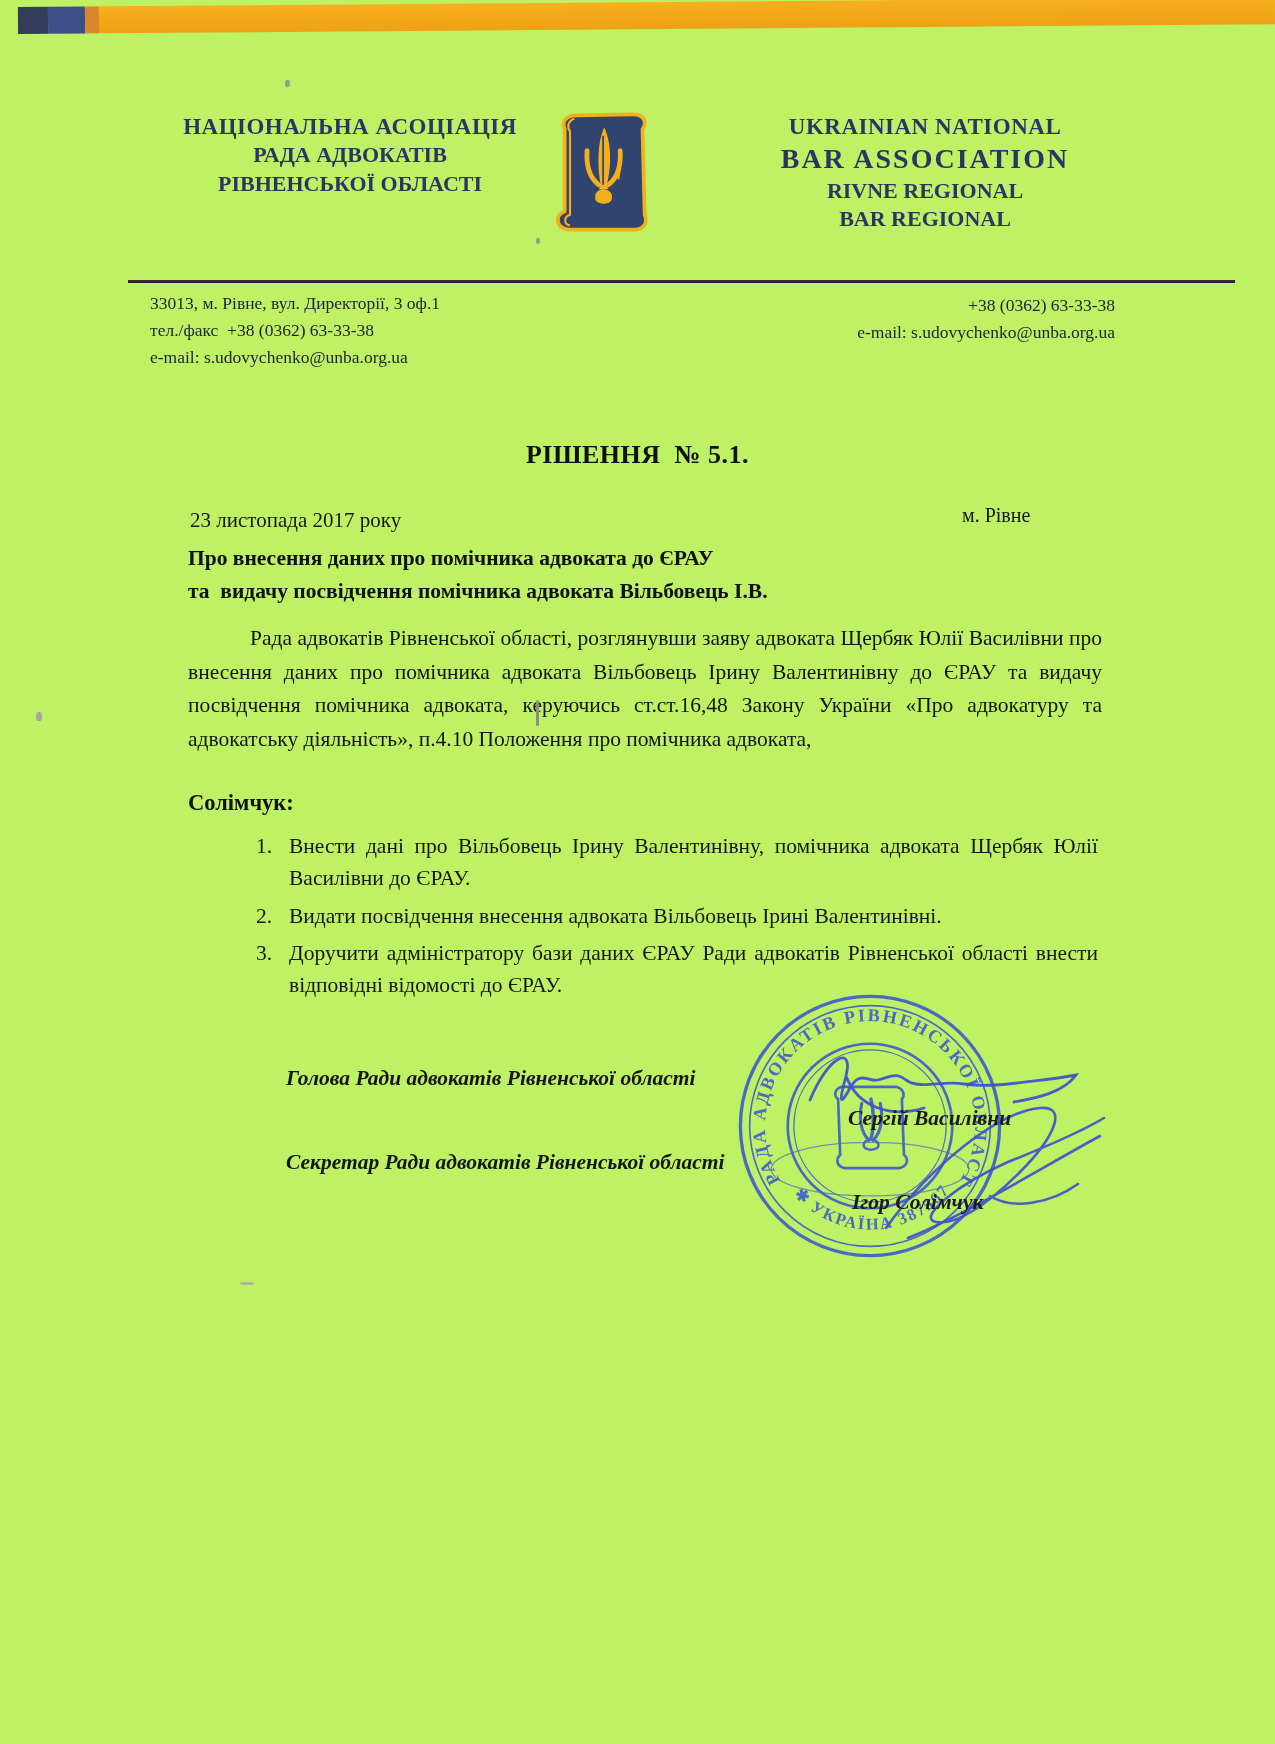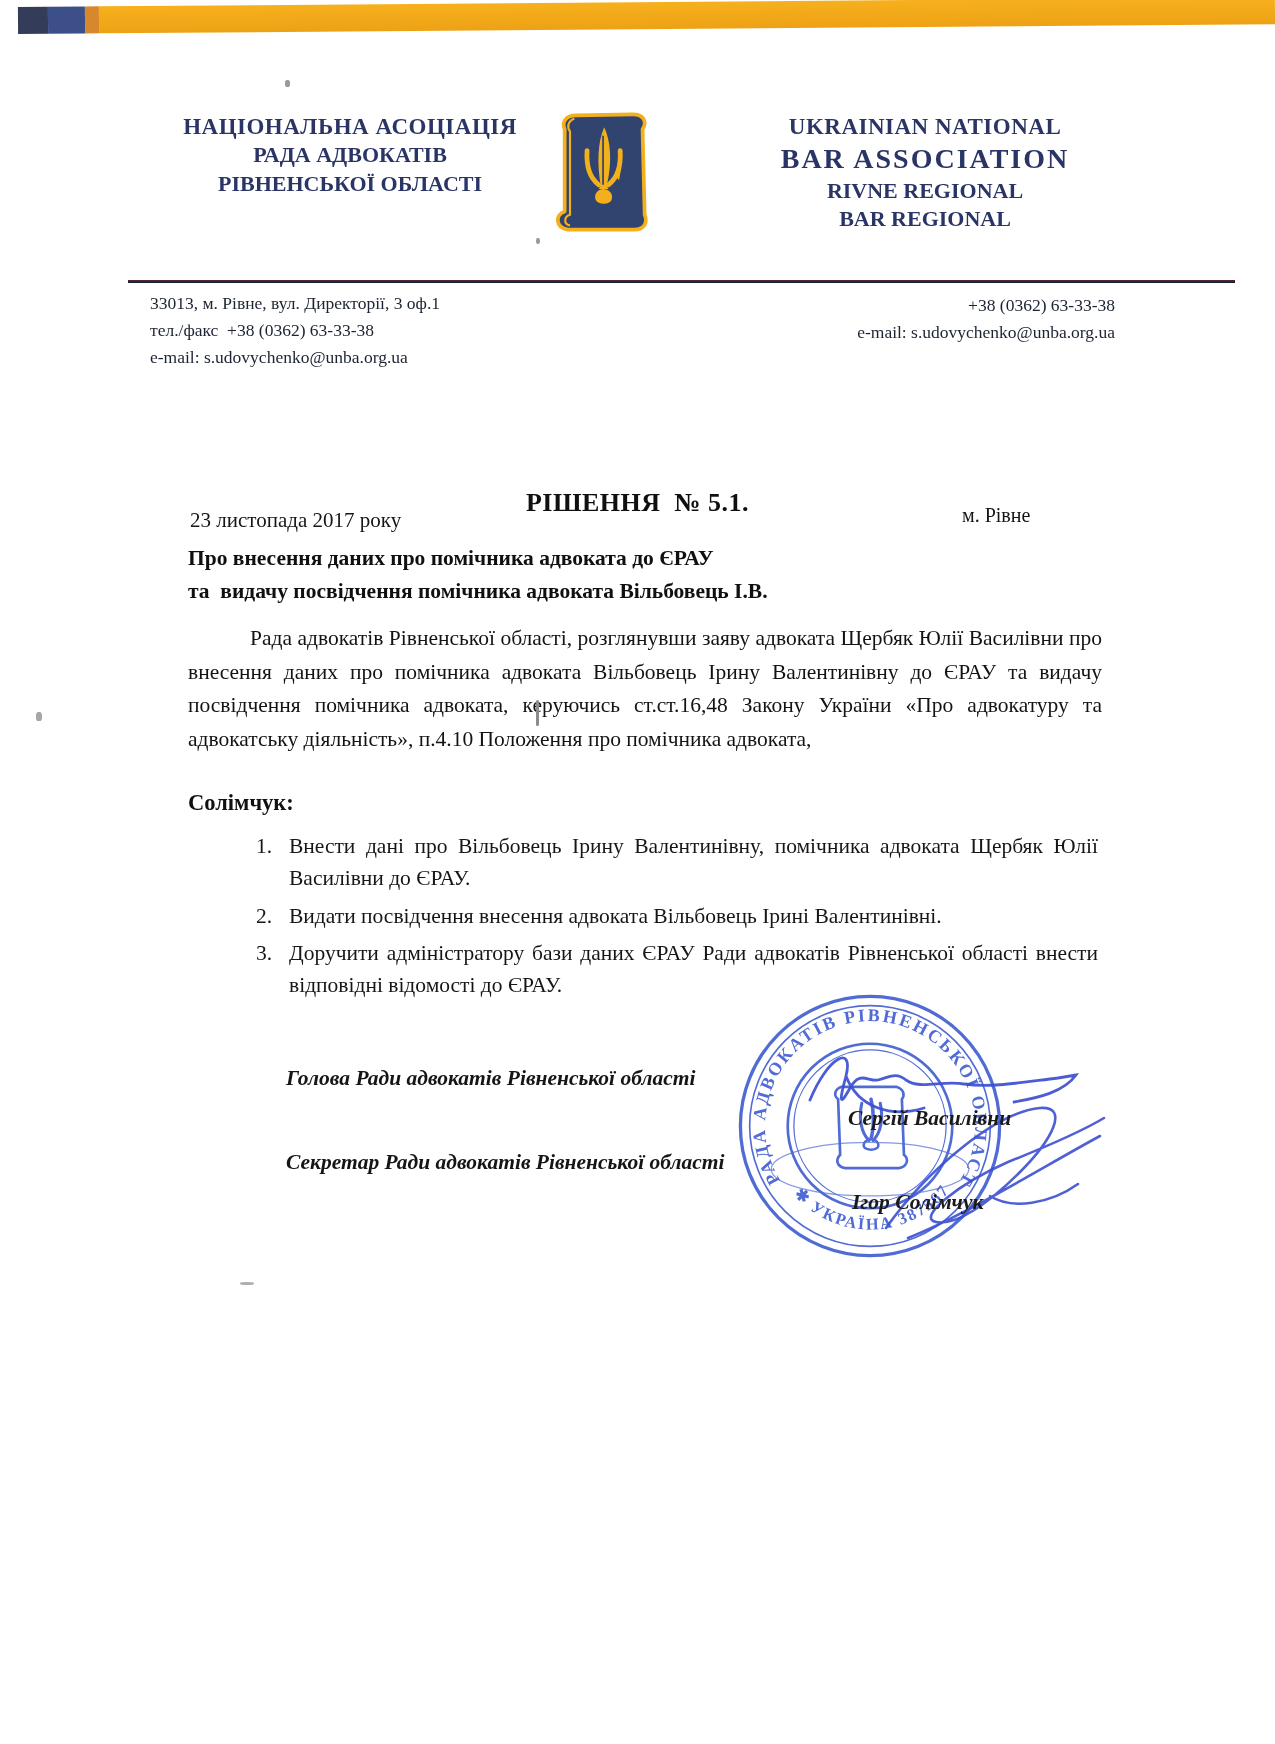--- a/index.html
+++ b/index.html
@@ -1,20 +1,20 @@
 <!DOCTYPE html>
 <html lang="uk"><head>
 <meta charset="utf-8">
 <style>
   html,body{margin:0;padding:0;background:#e8e6e0;}
   .page{
     position:relative;
     width:1275px;height:1744px;
     margin:0 auto;
-    background:#ffffff;
+    background:#bef264;
     overflow:hidden;
     font-family:"Liberation Serif","DejaVu Serif",serif;
     color:#161616;
   }
   .t{white-space:pre-wrap;}
   
   .topstrip{
     position:absolute;left:18px;top:7px;width:1257px;height:27px;
     display:flex;transform:rotate(-0.45deg);transform-origin:left center;
   }
@@ -36,21 +36,21 @@
     position:absolute;left:128px;top:280px;width:1107px;height:3px;
     background:linear-gradient(180deg,#6a2430 0%,#20263b 55%,#141927 100%);
   }
   
   .contact{font-size:17.5px;line-height:1.55;color:#1c2333;}
   .contact-left{position:absolute;left:150px;top:290px;width:420px;}
   .contact-right{position:absolute;left:740px;top:292px;width:375px;text-align:right;}
   
   .doc-title{
     position:absolute;left:0;top:440px;width:1275px;text-align:center;
-    font-size:26px;font-weight:700;letter-spacing:.5px;color:#101010;margin-top:48px;
+    font-size:26px;font-weight:700;letter-spacing:.5px;color:#101010;
   }
   .meta-date{position:absolute;left:190px;top:508px;font-size:21px;}
   .meta-place{position:absolute;left:962px;top:504px;font-size:20px;}
   .subject{
     position:absolute;left:188px;top:542px;width:820px;
     font-size:21.5px;font-weight:700;line-height:1.52;color:#101010;
   }
   .body-par{
     position:absolute;left:188px;top:622px;width:914px;
     font-size:21.5px;line-height:1.56;text-align:justify;text-indent:62px;

